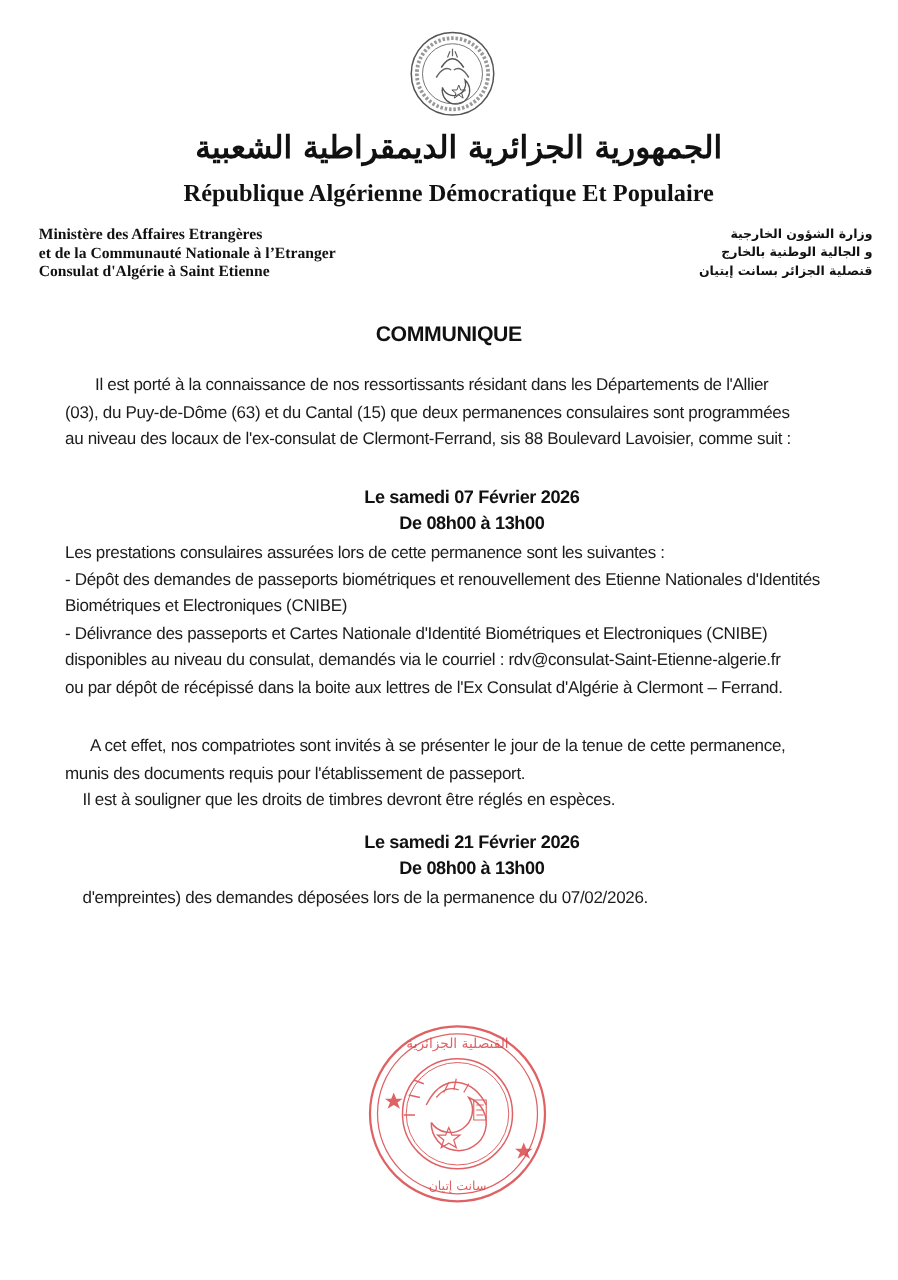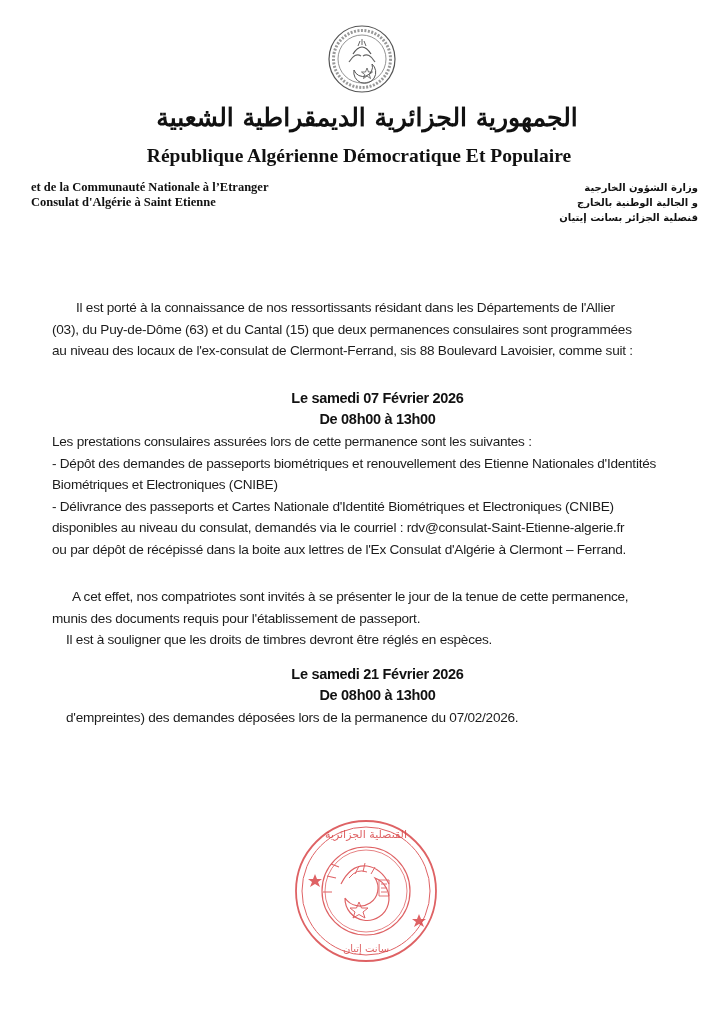--- a/index.html
+++ b/index.html
@@ -57,30 +57,32 @@
     <path d="M31 22 l2 -5 M35 21 l0 -6 M39 22 l-2 -5" stroke="#666" stroke-width="1"></path>
     <path d="M22 38 q6 -10 12 -6 M48 38 q-6 -10 -12 -6" fill="none" stroke="#666" stroke-width="1.2"></path>
     <path d="M27 46 a11 11 0 1 0 18 -6 a8 8 0 1 1 -18 6" fill="none" stroke="#555" stroke-width="1"></path>
     <polygon points="40,44 41.5,48 45.5,48 42.3,50.5 43.5,54.5 40,52 36.5,54.5 37.7,50.5 34.5,48 38.5,48" fill="none" stroke="#555" stroke-width="0.8"></polygon>
   </svg>
 
   <div class="arabic-title">الجمهورية الجزائرية الديمقراطية الشعبية</div>
   <div class="fr-title">République Algérienne Démocratique Et Populaire</div>
 
   <div class="left-header">
+    <span class="line">Ministère des Affaires Etrangères</span>
     <span class="line">et de la Communauté Nationale à l’Etranger</span>
     <span class="line">Consulat d'Algérie à Saint Etienne</span>
   </div>
 
   <div class="right-header">
     <span class="line">وزارة الشؤون الخارجية</span>
     <span class="line">و الجالية الوطنية بالخارج</span>
     <span class="line">قنصلية الجزائر بسانت إيتيان</span>
   </div>
 
+  <div class="heading">COMMUNIQUE</div>
 
   <div class="para body-text" style="top:297px;">
     <span class="line" style="padding-left:24px;">Il est porté à la connaissance de nos ressortissants résidant dans les Départements de l'Allier</span>
     <span class="line">(03), du Puy-de-Dôme (63) et du Cantal (15) que deux permanences consulaires sont programmées</span>
     <span class="line">au niveau des locaux de l'ex-consulat de Clermont-Ferrand, sis 88 Boulevard Lavoisier, comme suit :</span>
   </div>
 
   <div class="center-bold" style="top:388px;">Le samedi 07 Février 2026</div>
   <div class="center-bold" style="top:409px;">De 08h00 à 13h00</div>
 

